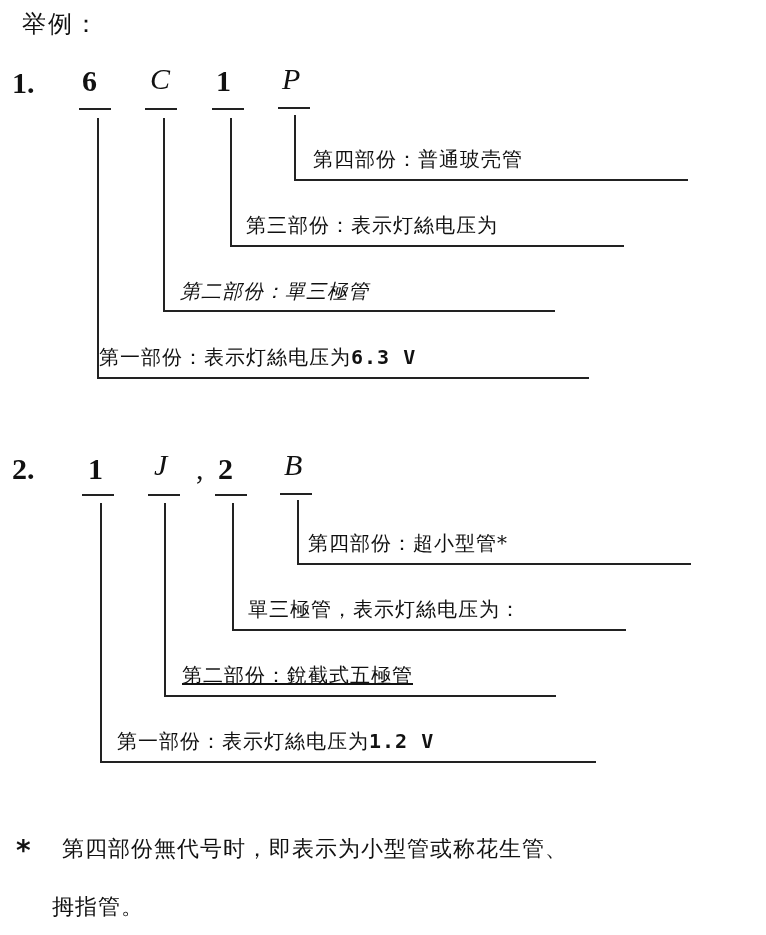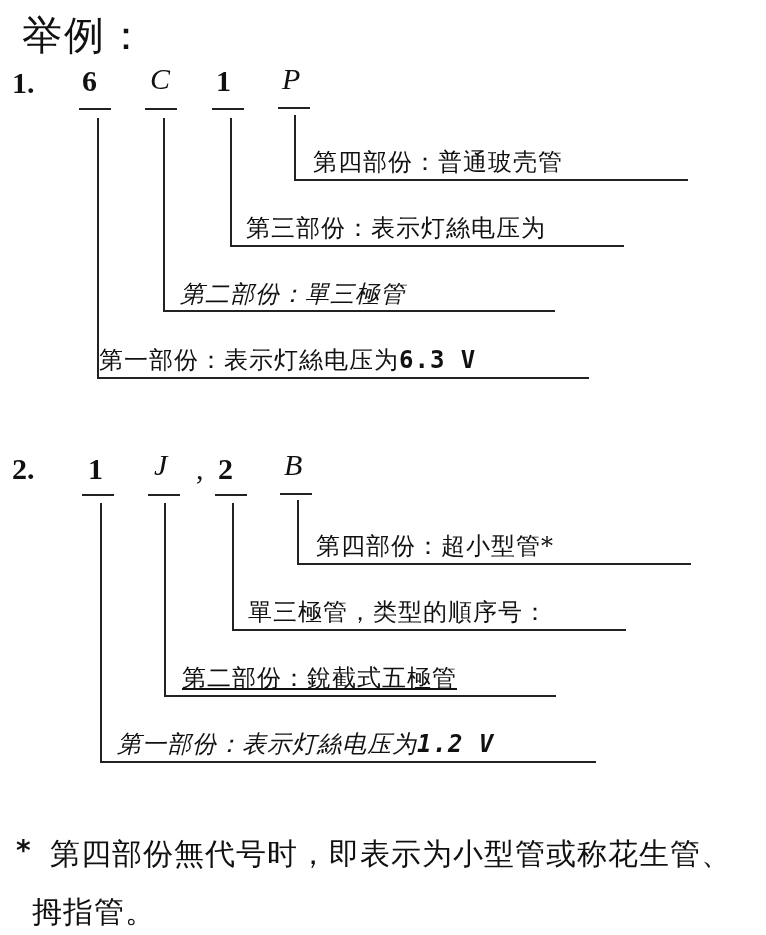--- a/index.html
+++ b/index.html
@@ -2,31 +2,31 @@
 <html><head>
 <meta charset="utf-8">
 <style>
   html, body { margin: 0; padding: 0; background: #ffffff; }
   body {
     width: 766px; height: 935px; position: relative; overflow: hidden;
     font-family: "DejaVu Serif", "Liberation Serif", serif;
     color: #111111;
   }
   .abs { position: absolute; }
-  .heading { left: 22px; top: 8px; font-size: 40px; letter-spacing: 2px; }
+  .heading { left: 22px; top: 8px; font-size: 24px; letter-spacing: 2px; }
   .num { font-family: "Liberation Serif", "DejaVu Serif", serif; font-weight: bold; font-size: 30px; }
   .code { font-family: "Liberation Serif", "DejaVu Serif", serif; font-size: 30px; }
   .code.it { font-style: italic; }
   .code.bold { font-weight: bold; }
   .tick { position: absolute; height: 2px; background: #222; width: 32px; }
   .vline { position: absolute; width: 2px; background: #222; }
   .hline { position: absolute; height: 2px; background: #222; }
-  .label { position: absolute; font-size: 24px; white-space: nowrap; letter-spacing: 1px; }
+  .label { position: absolute; font-size: 20px; white-space: nowrap; letter-spacing: 1px; }
   .label .ascii { font-family: "DejaVu Sans Mono", "Liberation Mono", monospace; font-weight: bold; }
-  .note { position: absolute; font-size: 30px; white-space: nowrap; letter-spacing: 1px; }
+  .note { position: absolute; font-size: 22px; white-space: nowrap; letter-spacing: 1px; margin-left: 12px; }
   .star { position: absolute; font-size: 28px; font-weight: bold; font-family: "DejaVu Sans", sans-serif; }
 </style>
 </head>
 <body>
 
 <div class="abs heading">举例：</div>
 
 <div>
   <div class="abs num" style="left:12px; top:66px;">1.</div>
   <div class="abs code bold" style="left:82px; top:64px;">6</div>
@@ -72,40 +72,40 @@
   <div class="abs code bold" style="left:218px; top:452px;">2</div>
   <div class="abs code it" style="left:284px; top:448px;">B</div>
 
   <div class="tick" style="left:82px; top:494px;"></div>
   <div class="tick" style="left:148px; top:494px;"></div>
   <div class="tick" style="left:215px; top:494px;"></div>
   <div class="tick" style="left:280px; top:493px;"></div>
 
   <div class="vline" style="left:297px; top:500px; height:64px;"></div>
   <div class="hline" style="left:297px; top:563px; width:394px;"></div>
-  <div class="label" style="left:316px; top:530px;">
+  <div class="label" style="left:308px; top:530px;">
     <span>第四部份：</span><span>超小型管*</span>
   </div>
 
   <div class="vline" style="left:232px; top:503px; height:127px;"></div>
   <div class="hline" style="left:232px; top:629px; width:394px;"></div>
   <div class="label" style="left:248px; top:596px;">
-    <span>單三極管，</span><span>类型的順序号：</span>
+    <span>單三極管，</span><span>表示灯絲电压为：</span>
   </div>
 
   <div class="vline" style="left:164px; top:503px; height:193px;"></div>
   <div class="hline" style="left:164px; top:695px; width:392px;"></div>
   <div class="label" style="left:182px; top:662px;text-decoration:underline;">
     <span>第二部份：</span><span>銳截式五極管</span>
   </div>
 
   <div class="vline" style="left:100px; top:503px; height:259px;"></div>
   <div class="hline" style="left:100px; top:761px; width:496px;"></div>
-  <div class="label" style="left:117px; top:728px;font-style:italic;">
+  <div class="label" style="left:117px; top:728px;">
     <span>第一部份：</span><span>表示灯絲电压为</span><span class="ascii">1.2 V</span>
   </div>
 </div>
 
 <div>
   <div class="star" style="left:16px; top:834px;">*</div>
   <div class="note" style="left:50px; top:834px;">第四部份無代号时，即表示为小型管或称花生管、</div>
-  <div class="note" style="left:32px; top:892px;">拇指管。</div>
+  <div class="note" style="left:40px; top:892px;">拇指管。</div>
 </div>
 
 </body></html>

